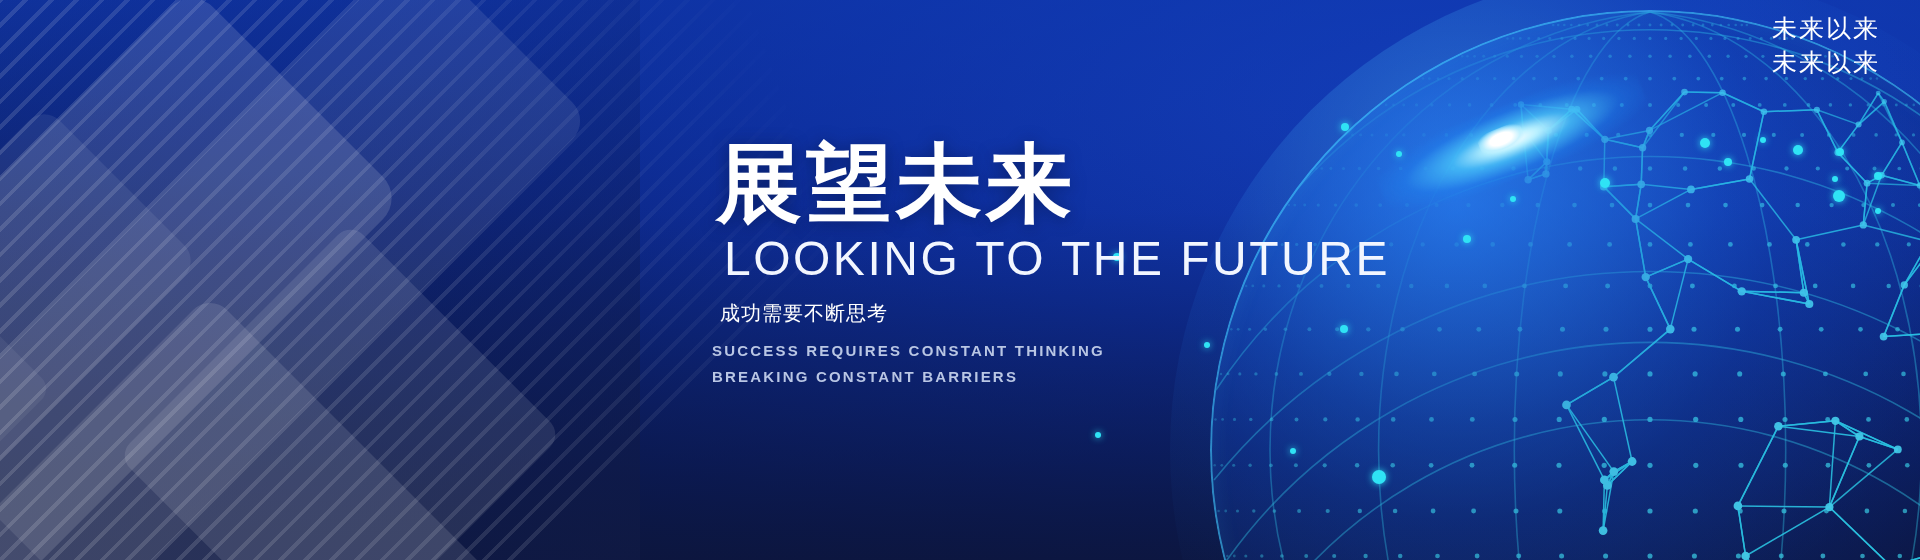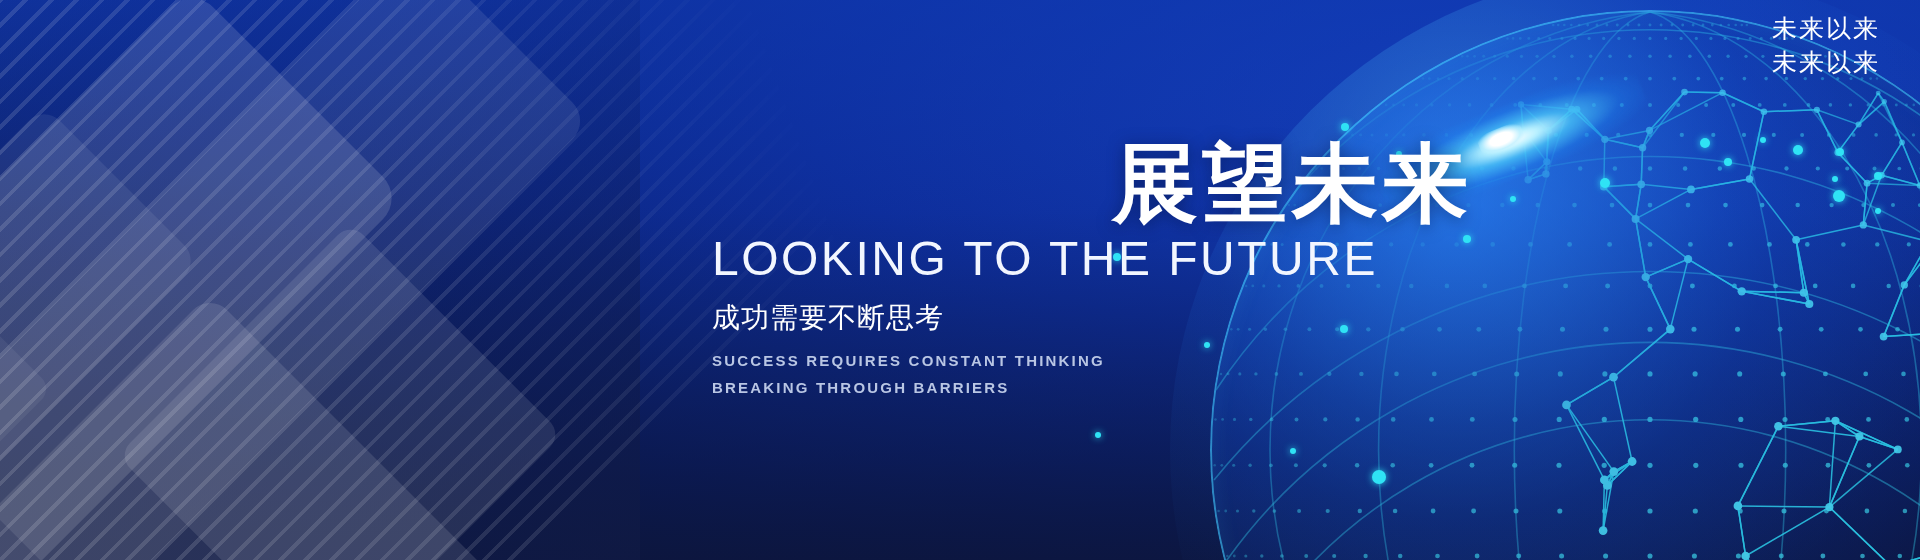--- a/index.html
+++ b/index.html
@@ -97,31 +97,30 @@
   .net-svg{position:absolute;inset:0;overflow:visible;}
 
   
   .particles{position:absolute;inset:0;}
   .pt{position:absolute;border-radius:50%;background:#2fe3f5;box-shadow:0 0 7px rgba(47,227,245,.9);}
 
   
   .copy{position:absolute;left:712px;top:140px;width:760px;}
   .title-cn{
     font-size:86px;line-height:1.0;font-weight:700;color:#ffffff;
-    letter-spacing:4px;margin:0 0 6px 12px;
+    letter-spacing:4px;margin:0 0 6px 4px;
     text-shadow:0 2px 16px rgba(6,20,70,.55);
-    text-align:right;
   }
   .title-en{
     font-size:48px;line-height:1.05;font-weight:400;color:#f2f6ff;
-    letter-spacing:2.5px;margin:8px 0 16px 0;white-space:nowrap;
+    letter-spacing:2.5px;margin:8px 0 16px 12px;white-space:nowrap;
   }
   .sub-cn{
-    font-size:28px;line-height:1.32;font-weight:500;color:#ffffff;
-    letter-spacing:1px;margin:0;
+    font-size:20px;line-height:1.32;font-weight:500;color:#ffffff;
+    letter-spacing:1px;margin:8px;
   }
   .sub-en{
     font-size:15px;line-height:1.62;font-weight:700;color:#b9c6e4;
     letter-spacing:2.2px;margin:12px 0 0 0;
   }
 
   
   .corner{
     position:absolute;right:40px;top:12px;text-align:center;
     font-size:25px;line-height:1.34;font-weight:500;color:#ffffff;
@@ -1477,21 +1476,21 @@
       <div class="pt" style="left: 1372px; top: 470px; width: 14px; height: 14px;"></div>
       <div class="pt" style="left: 1290px; top: 448px; width: 6px; height: 6px;"></div>
       <div class="pt" style="left: 1095px; top: 432px; width: 6px; height: 6px;"></div>
     </div>
 
   <div class="copy">
     <h1 class="title-cn">展望未来</h1>
     <div class="title-en">LOOKING TO THE FUTURE</div>
     <p class="sub-cn">成功需要不断思考</p>
     <p class="sub-en">SUCCESS REQUIRES CONSTANT THINKING</p>
-    <p class="sub-en" style="margin-top:2px">BREAKING THROUGH BARRIERS</p>
+    <p class="sub-en" style="margin-top:2px">BREAKING CONSTANT BARRIERS</p>
   </div>
 
   <div class="corner">
     <div>未来以来</div>
     <div>未来以来</div>
   </div>
 
 </div>
 
 </body></html>

